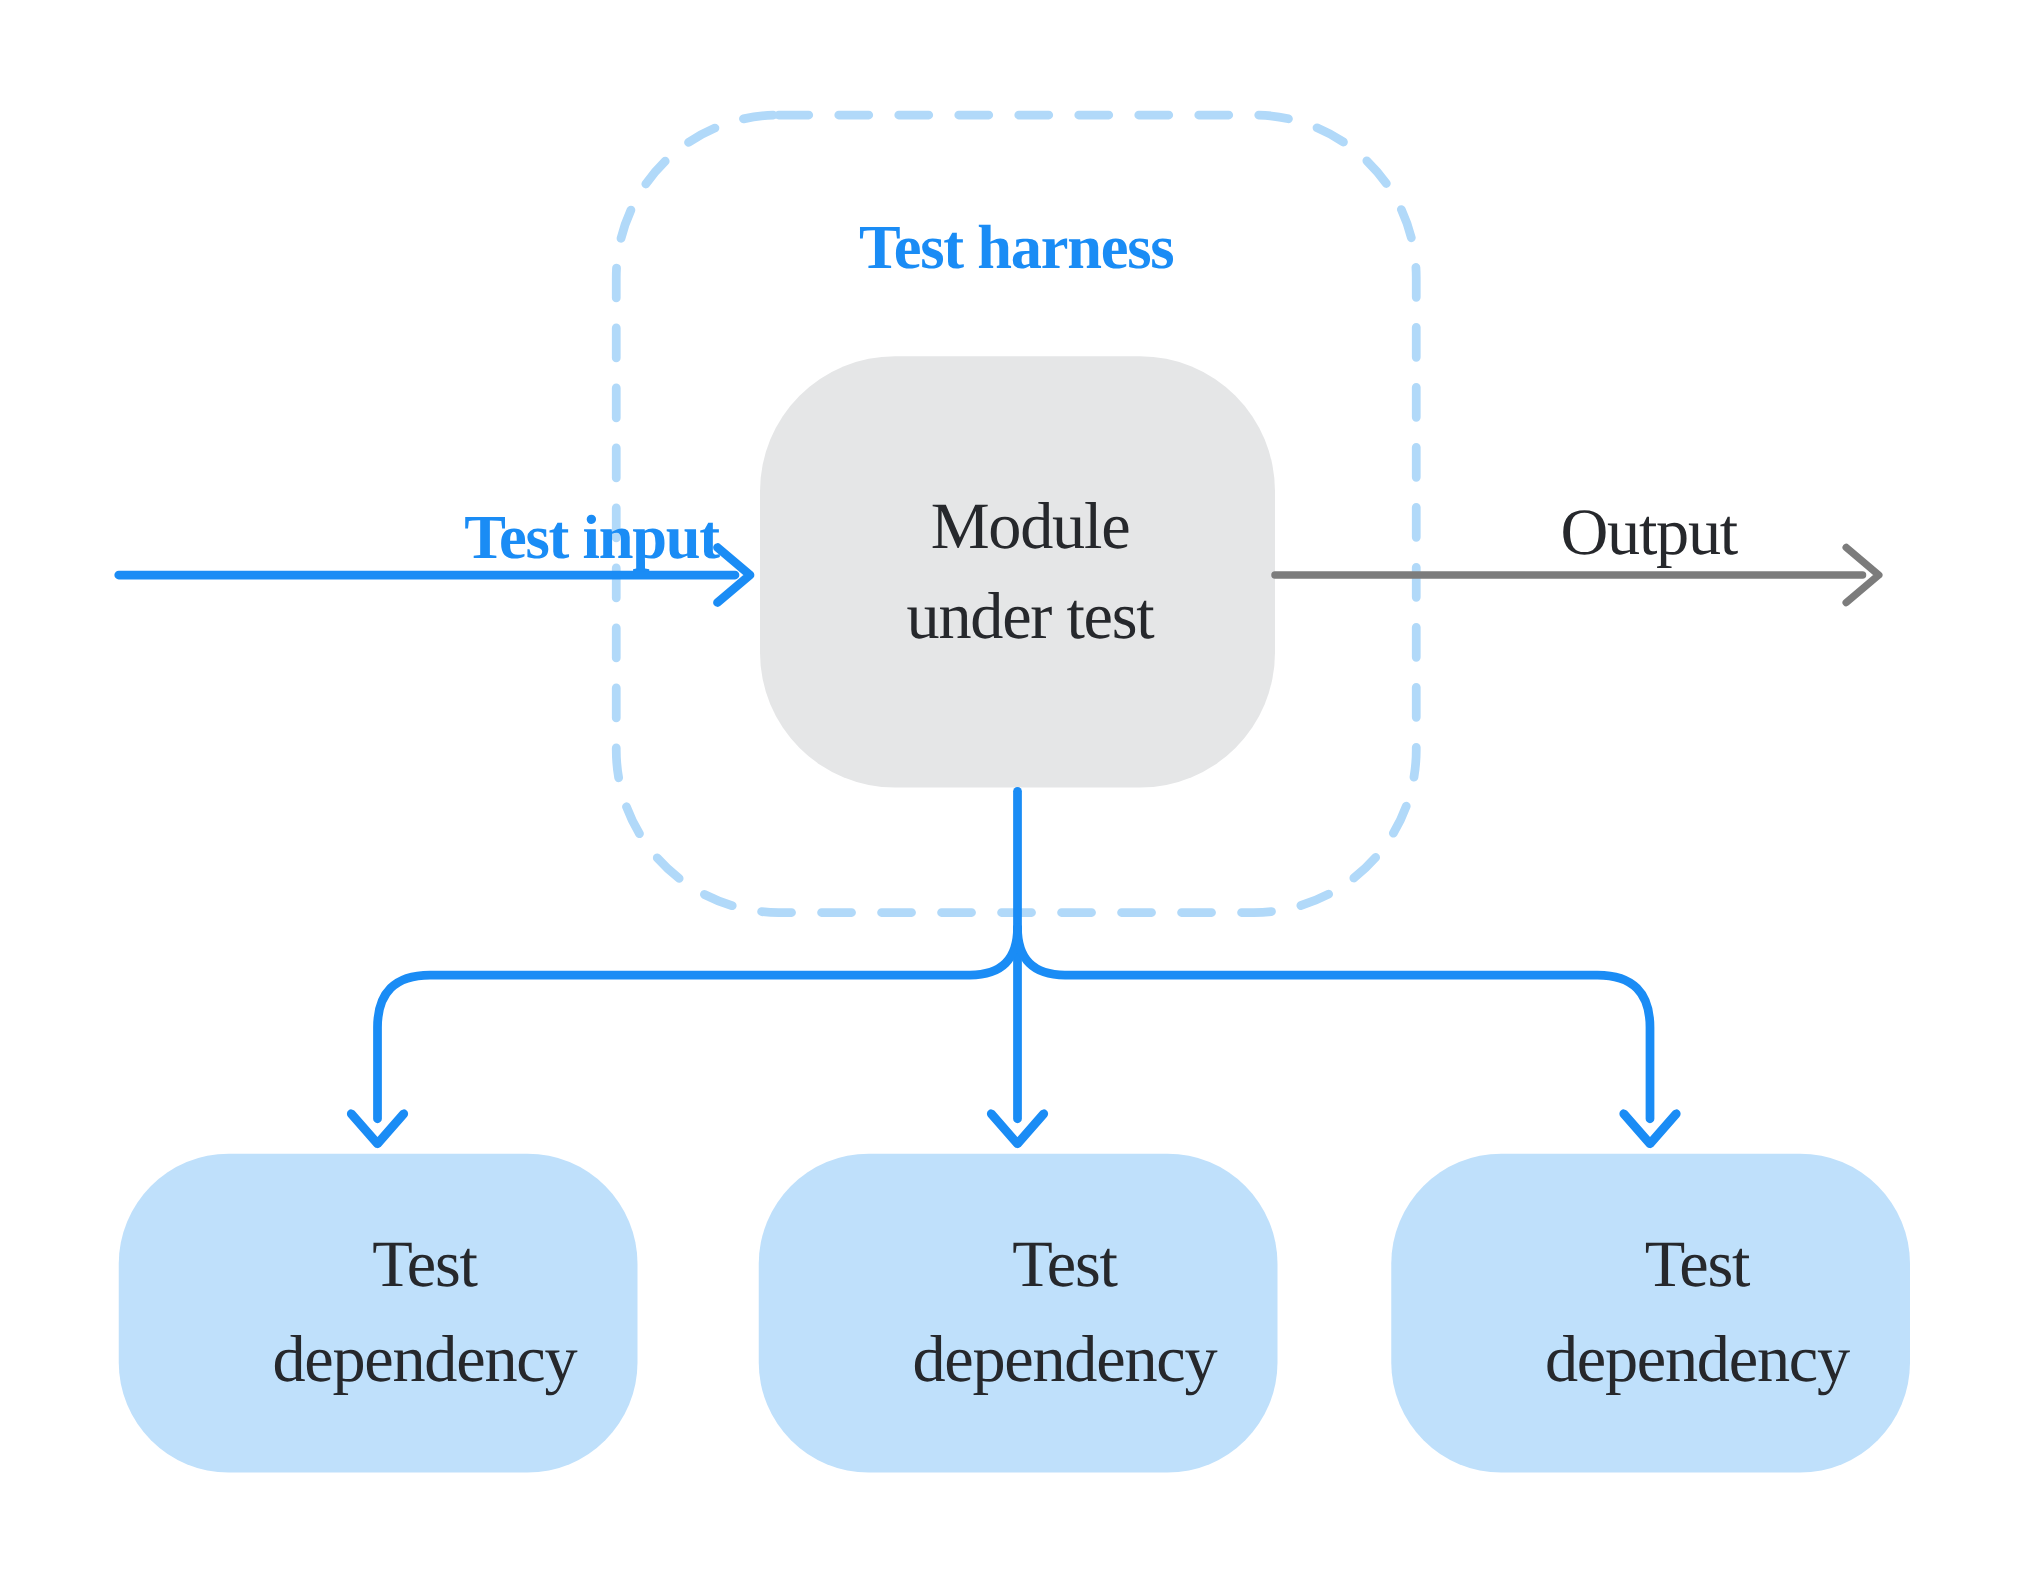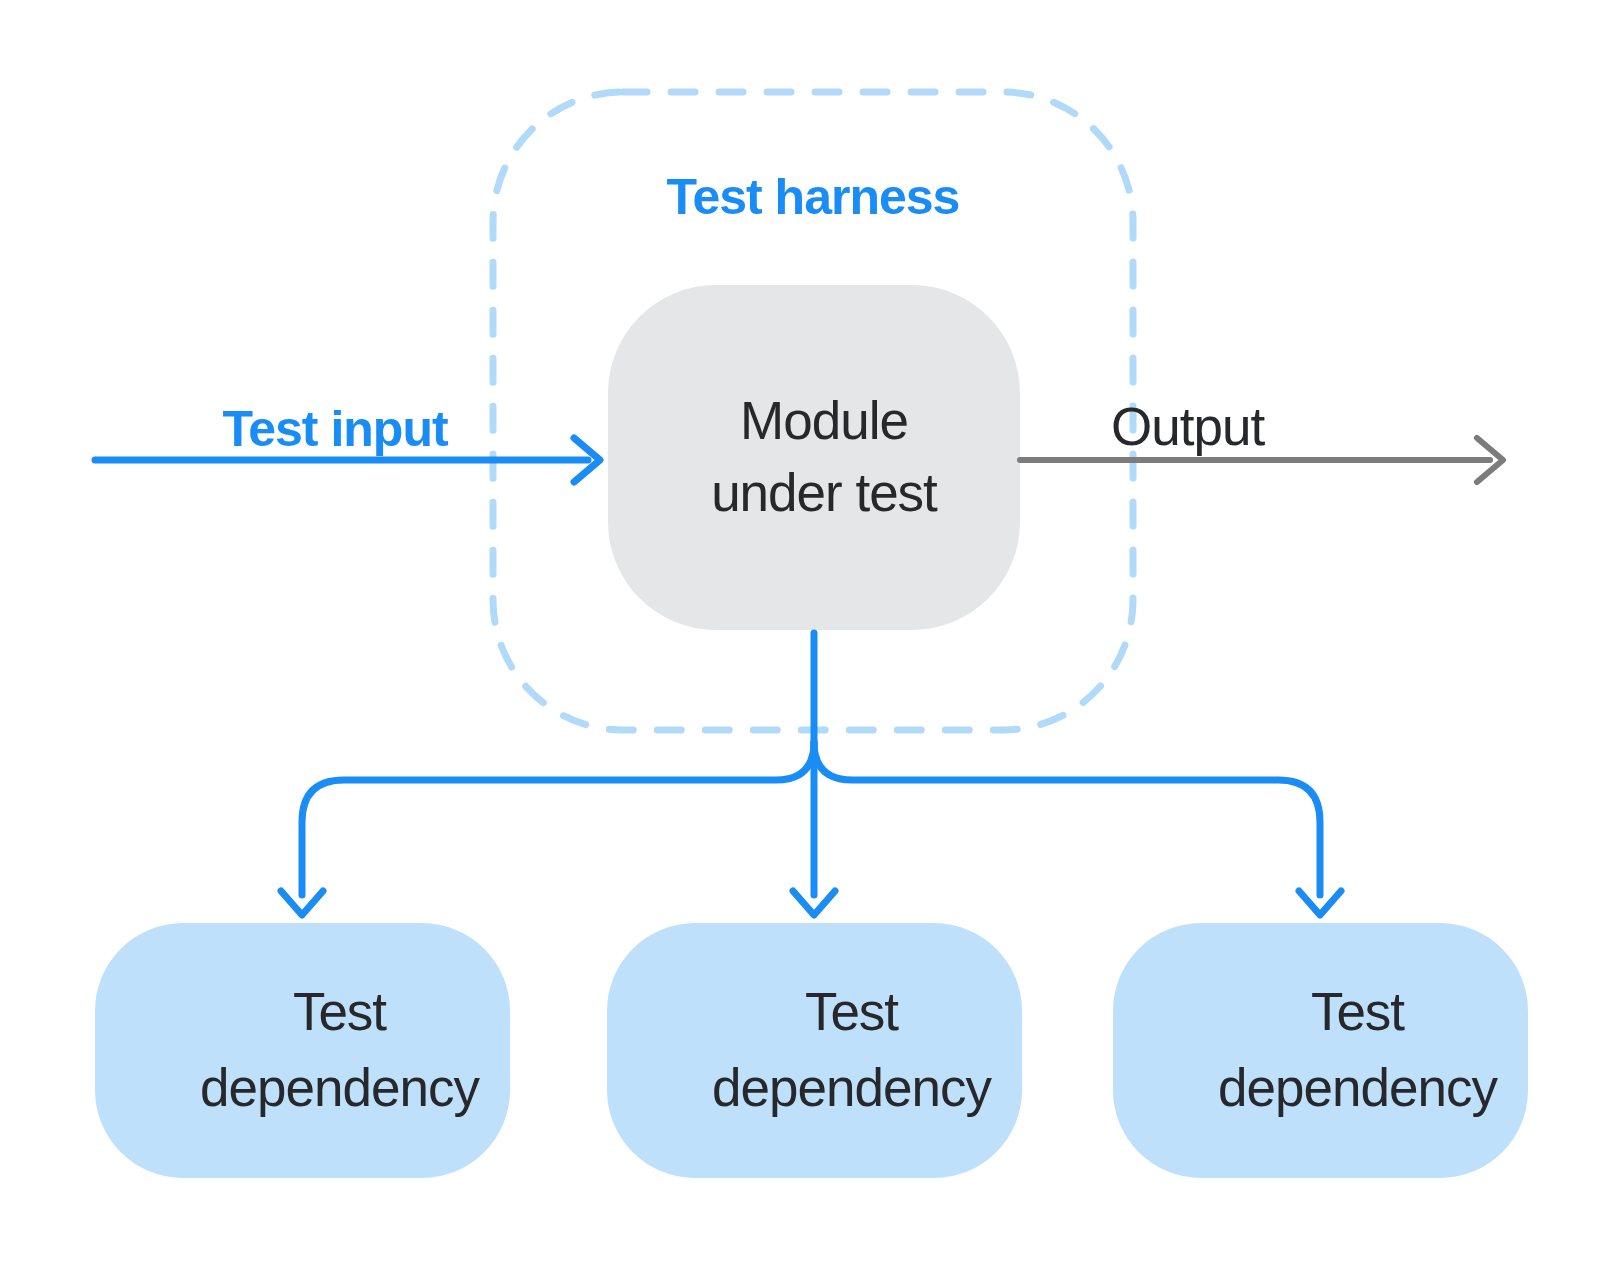--- a/index.html
+++ b/index.html
@@ -17,20 +17,21 @@
   }
   .diagram-svg {
     position: absolute;
     left: 0;
     top: 0;
   }
   .label {
     position: absolute;
     white-space: pre-line;
     letter-spacing: -1px;
+    font-family: Liberation Serif, serif;
   }
   .label-blue {
     color: #1a8cf5;
     font-weight: 600;
     font-size: 50px;
   }
   .label-dark {
     color: #26282c;
     font-weight: 500;
     font-size: 53px;
@@ -38,27 +39,27 @@
   .harness-label {
     left: 493px;
     top: 168px;
     width: 640px;
     text-align: center;
   }
   .input-label {
     left: 95px;
     top: 400px;
     width: 480px;
-    text-align: center;
+    text-align: right;
   }
   .output-label {
-    left: 1111px;
+    left: 1160px;
     top: 396px;
     width: 318px;
-    text-align: left;
+    text-align: center;
   }
   .module-label {
     left: 608px;
     top: 385px;
     width: 432px;
     text-align: center;
     line-height: 72px;
   }
   .dep-label {
     top: 974px;

